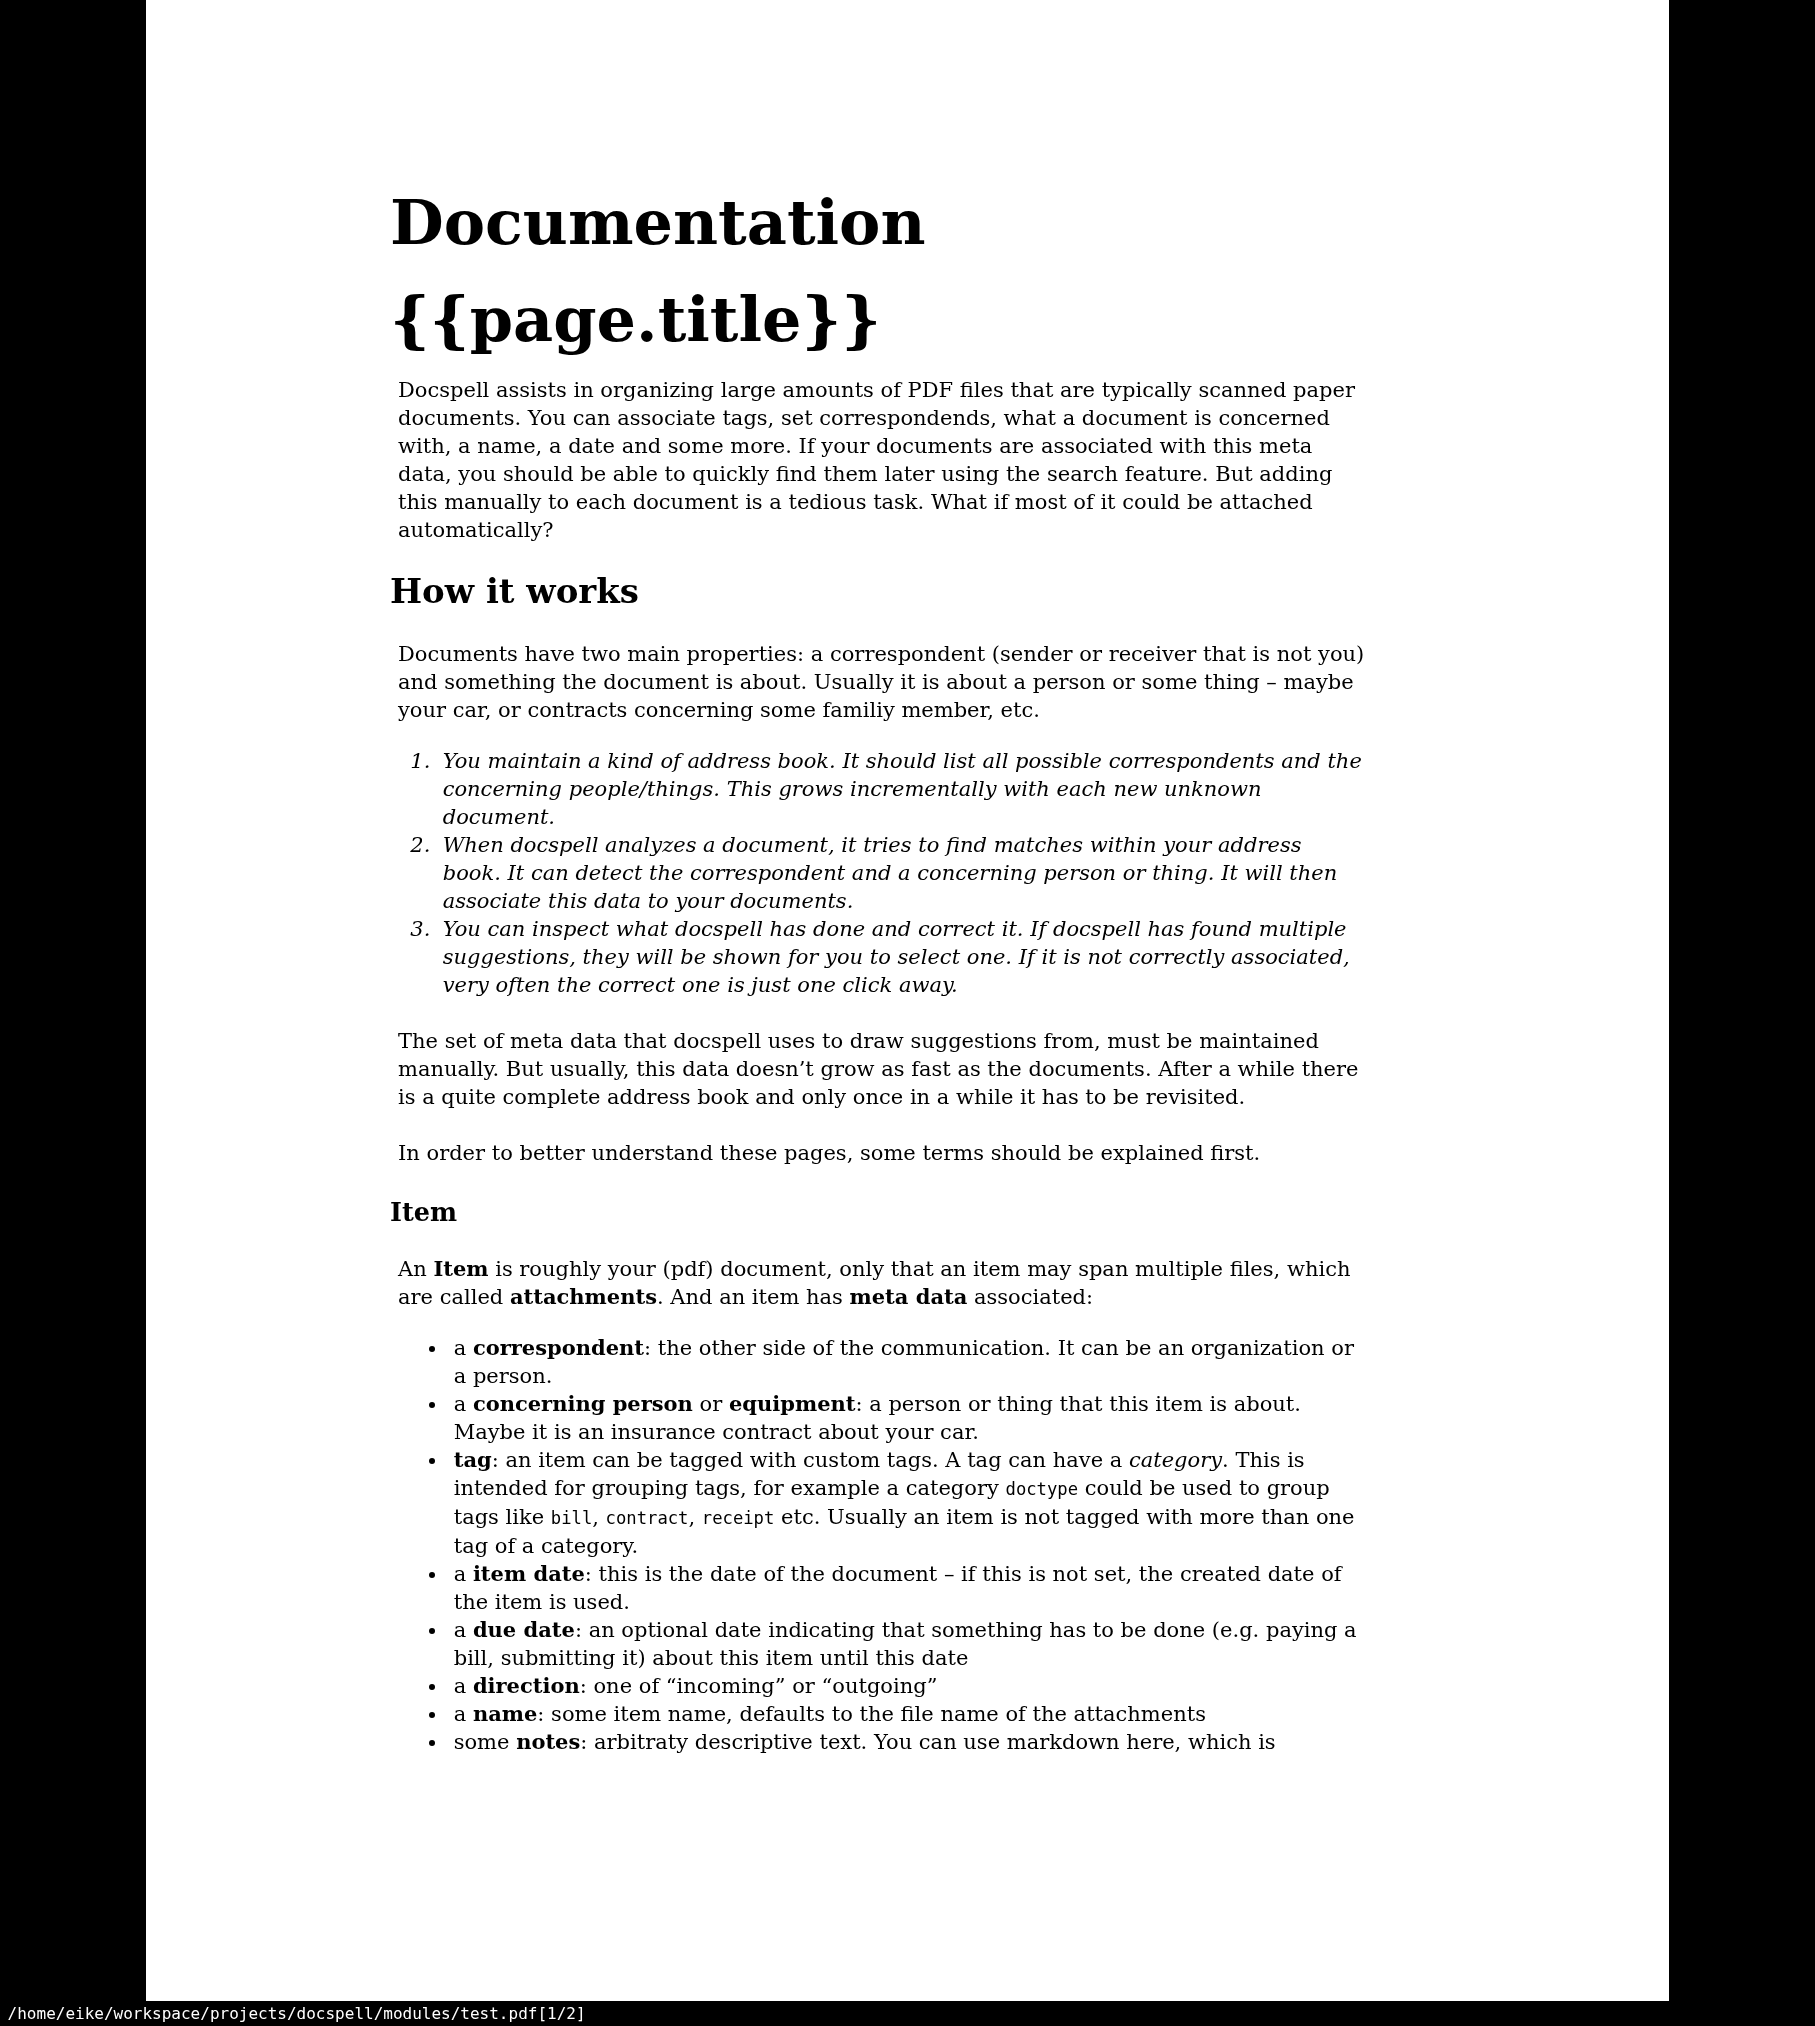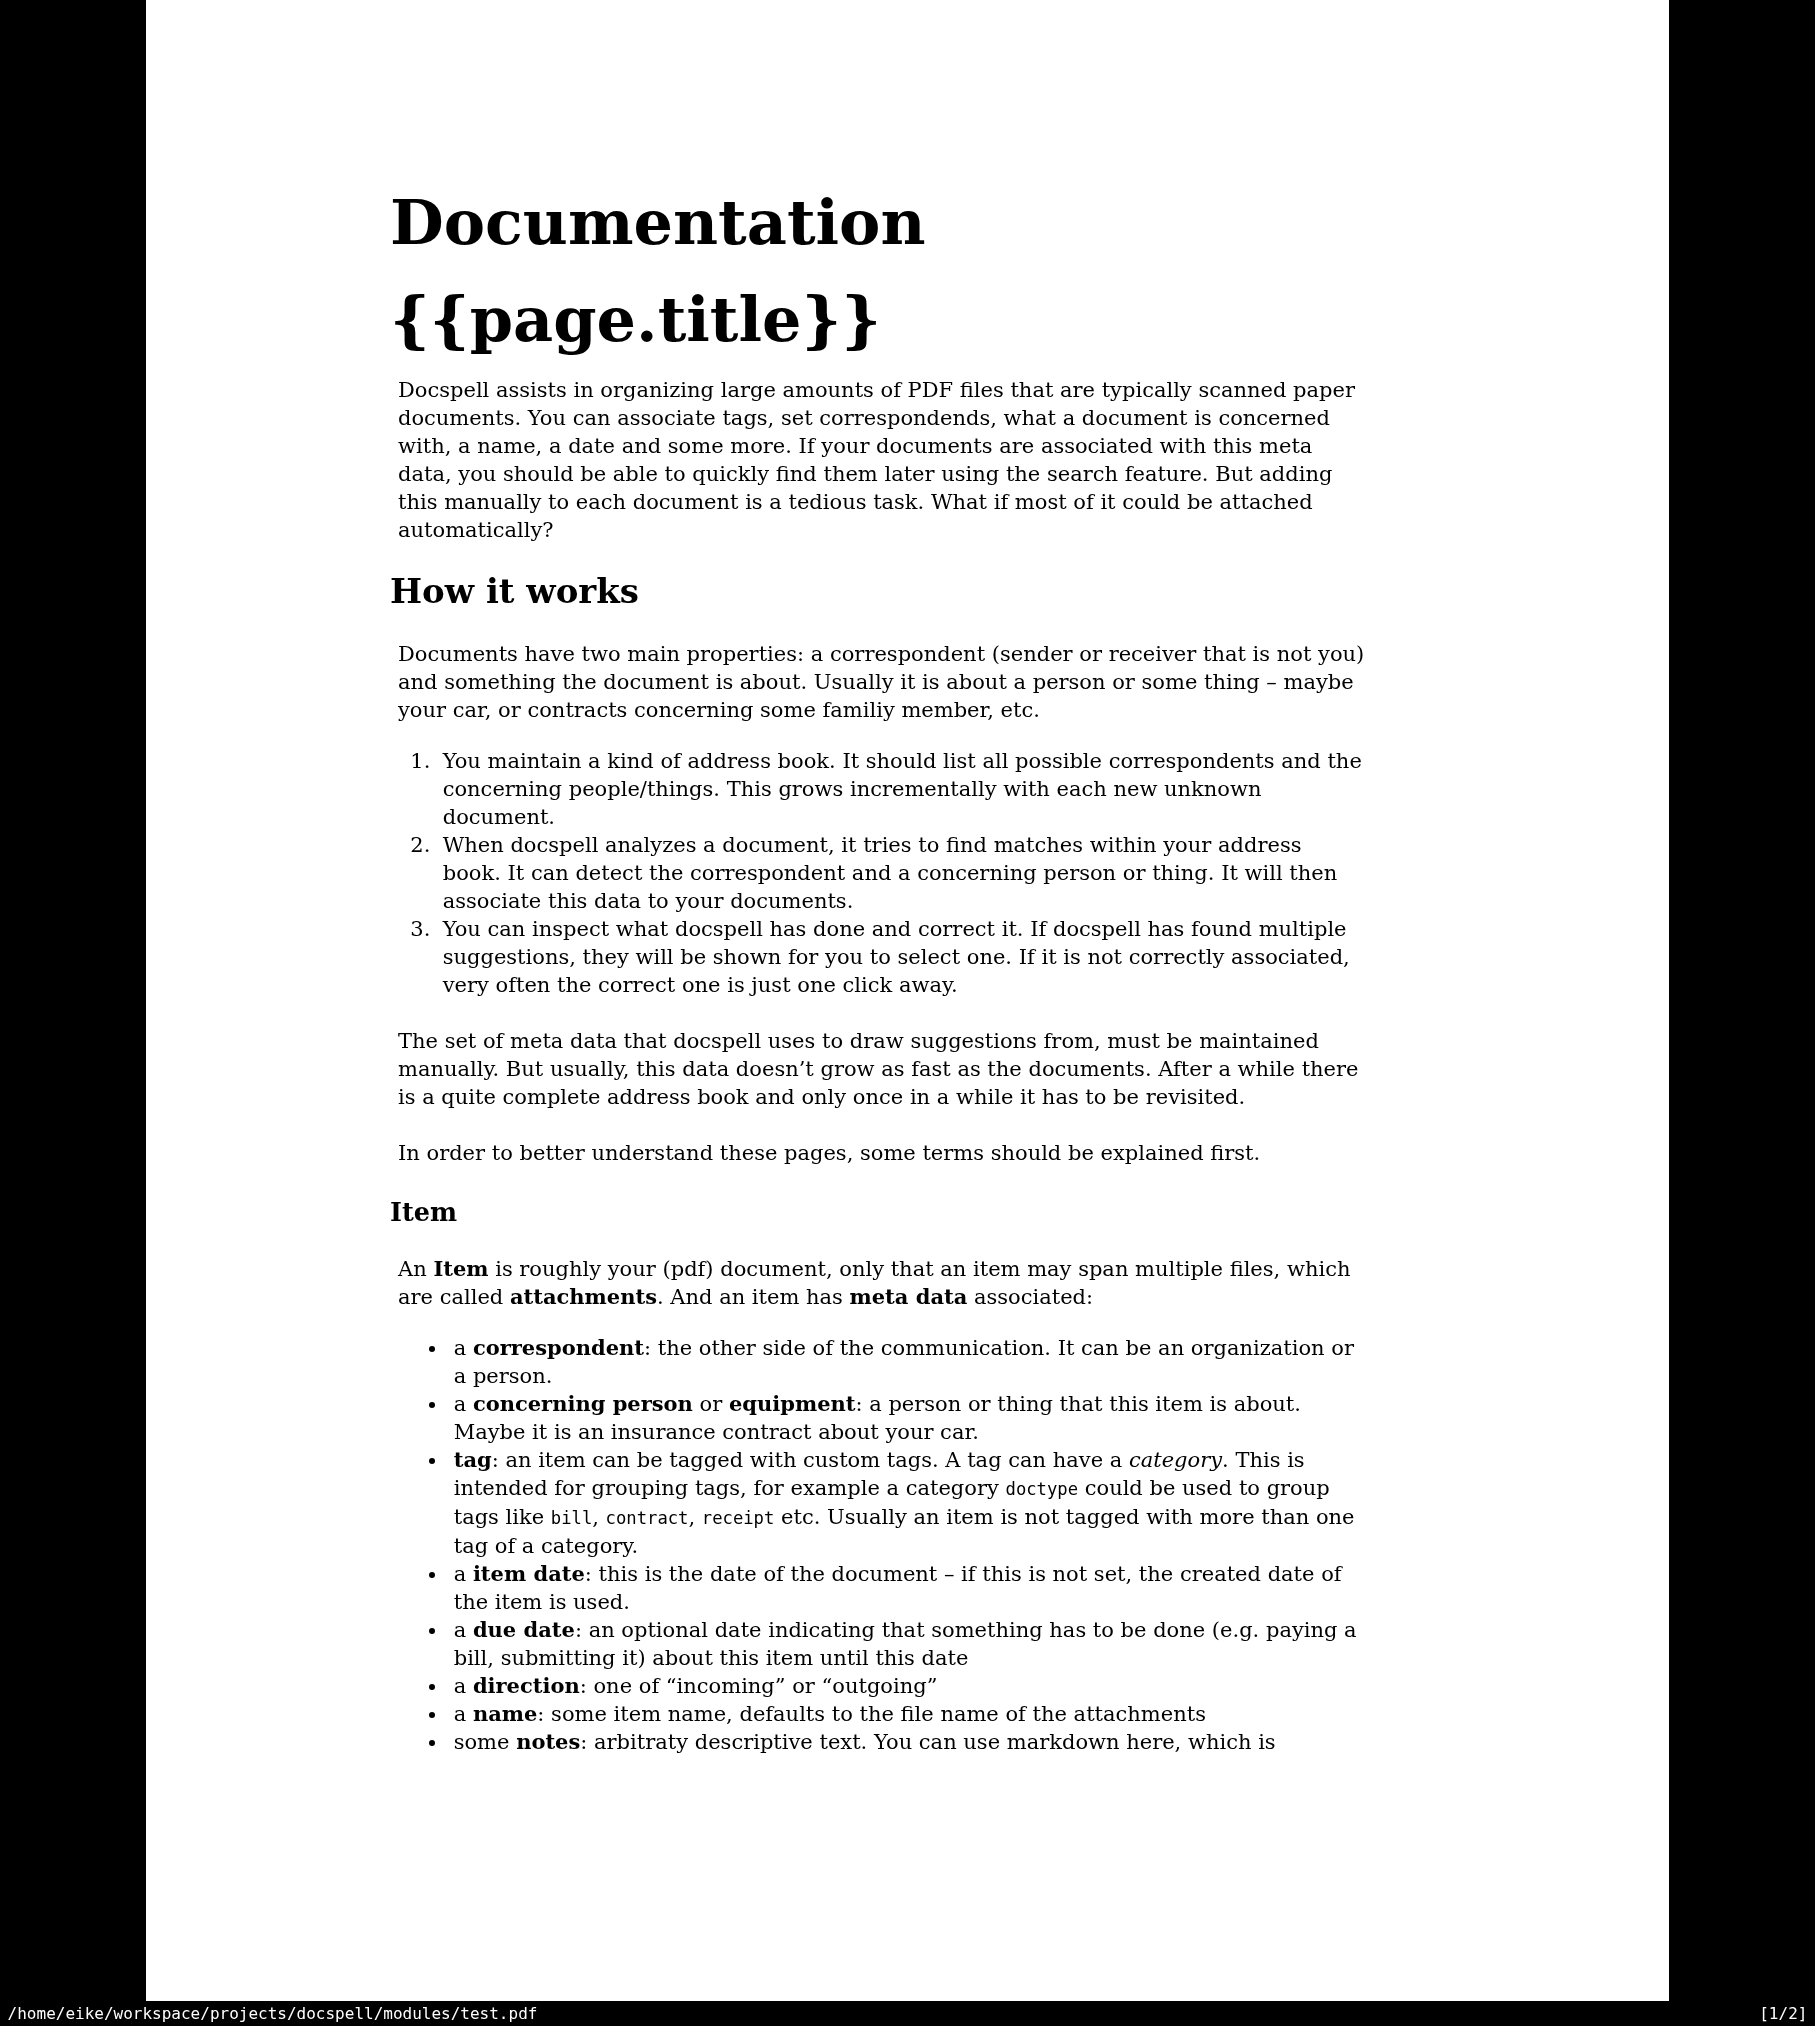--- a/index.html
+++ b/index.html
@@ -39,39 +39,39 @@
     line-height: 41px;
     margin: 26.5px 0 0 0;
   }
   h3 {
     font-size: 25.6px;
     line-height: 30px;
     margin: 30px 0 0 0;
   }
   p { margin: 28px 0 0 8px; }
   ol, ul { margin: 23px 0 0 0; }
-  ol { padding-left: 47px; }
+  ol { padding-left: 47px; font-style: italic; }
   ul { padding-left: 58px; }
   li { margin: 0; padding-left: 5.7px; }
   code {
     font-family: "DejaVu Sans Mono", monospace;
     font-size: 0.82em;
   }
   em { font-style: italic; }
   strong { font-weight: bold; }
   .statusbar {
     position: absolute;
     left: 0; bottom: 0;
     width: 100%; height: 24.6px;
     background: #000;
     color: #fff;
     font-family: "DejaVu Sans Mono", monospace;
     font-size: 16px;
     display: flex;
-    justify-content: space-between;
+    justify-content: flex-start;
     align-items: center;
     padding: 0 7.6px;
     box-sizing: border-box;
     white-space: nowrap;
   }
 </style>
 </head>
 <body>
 
 <div class="pdf-page">

